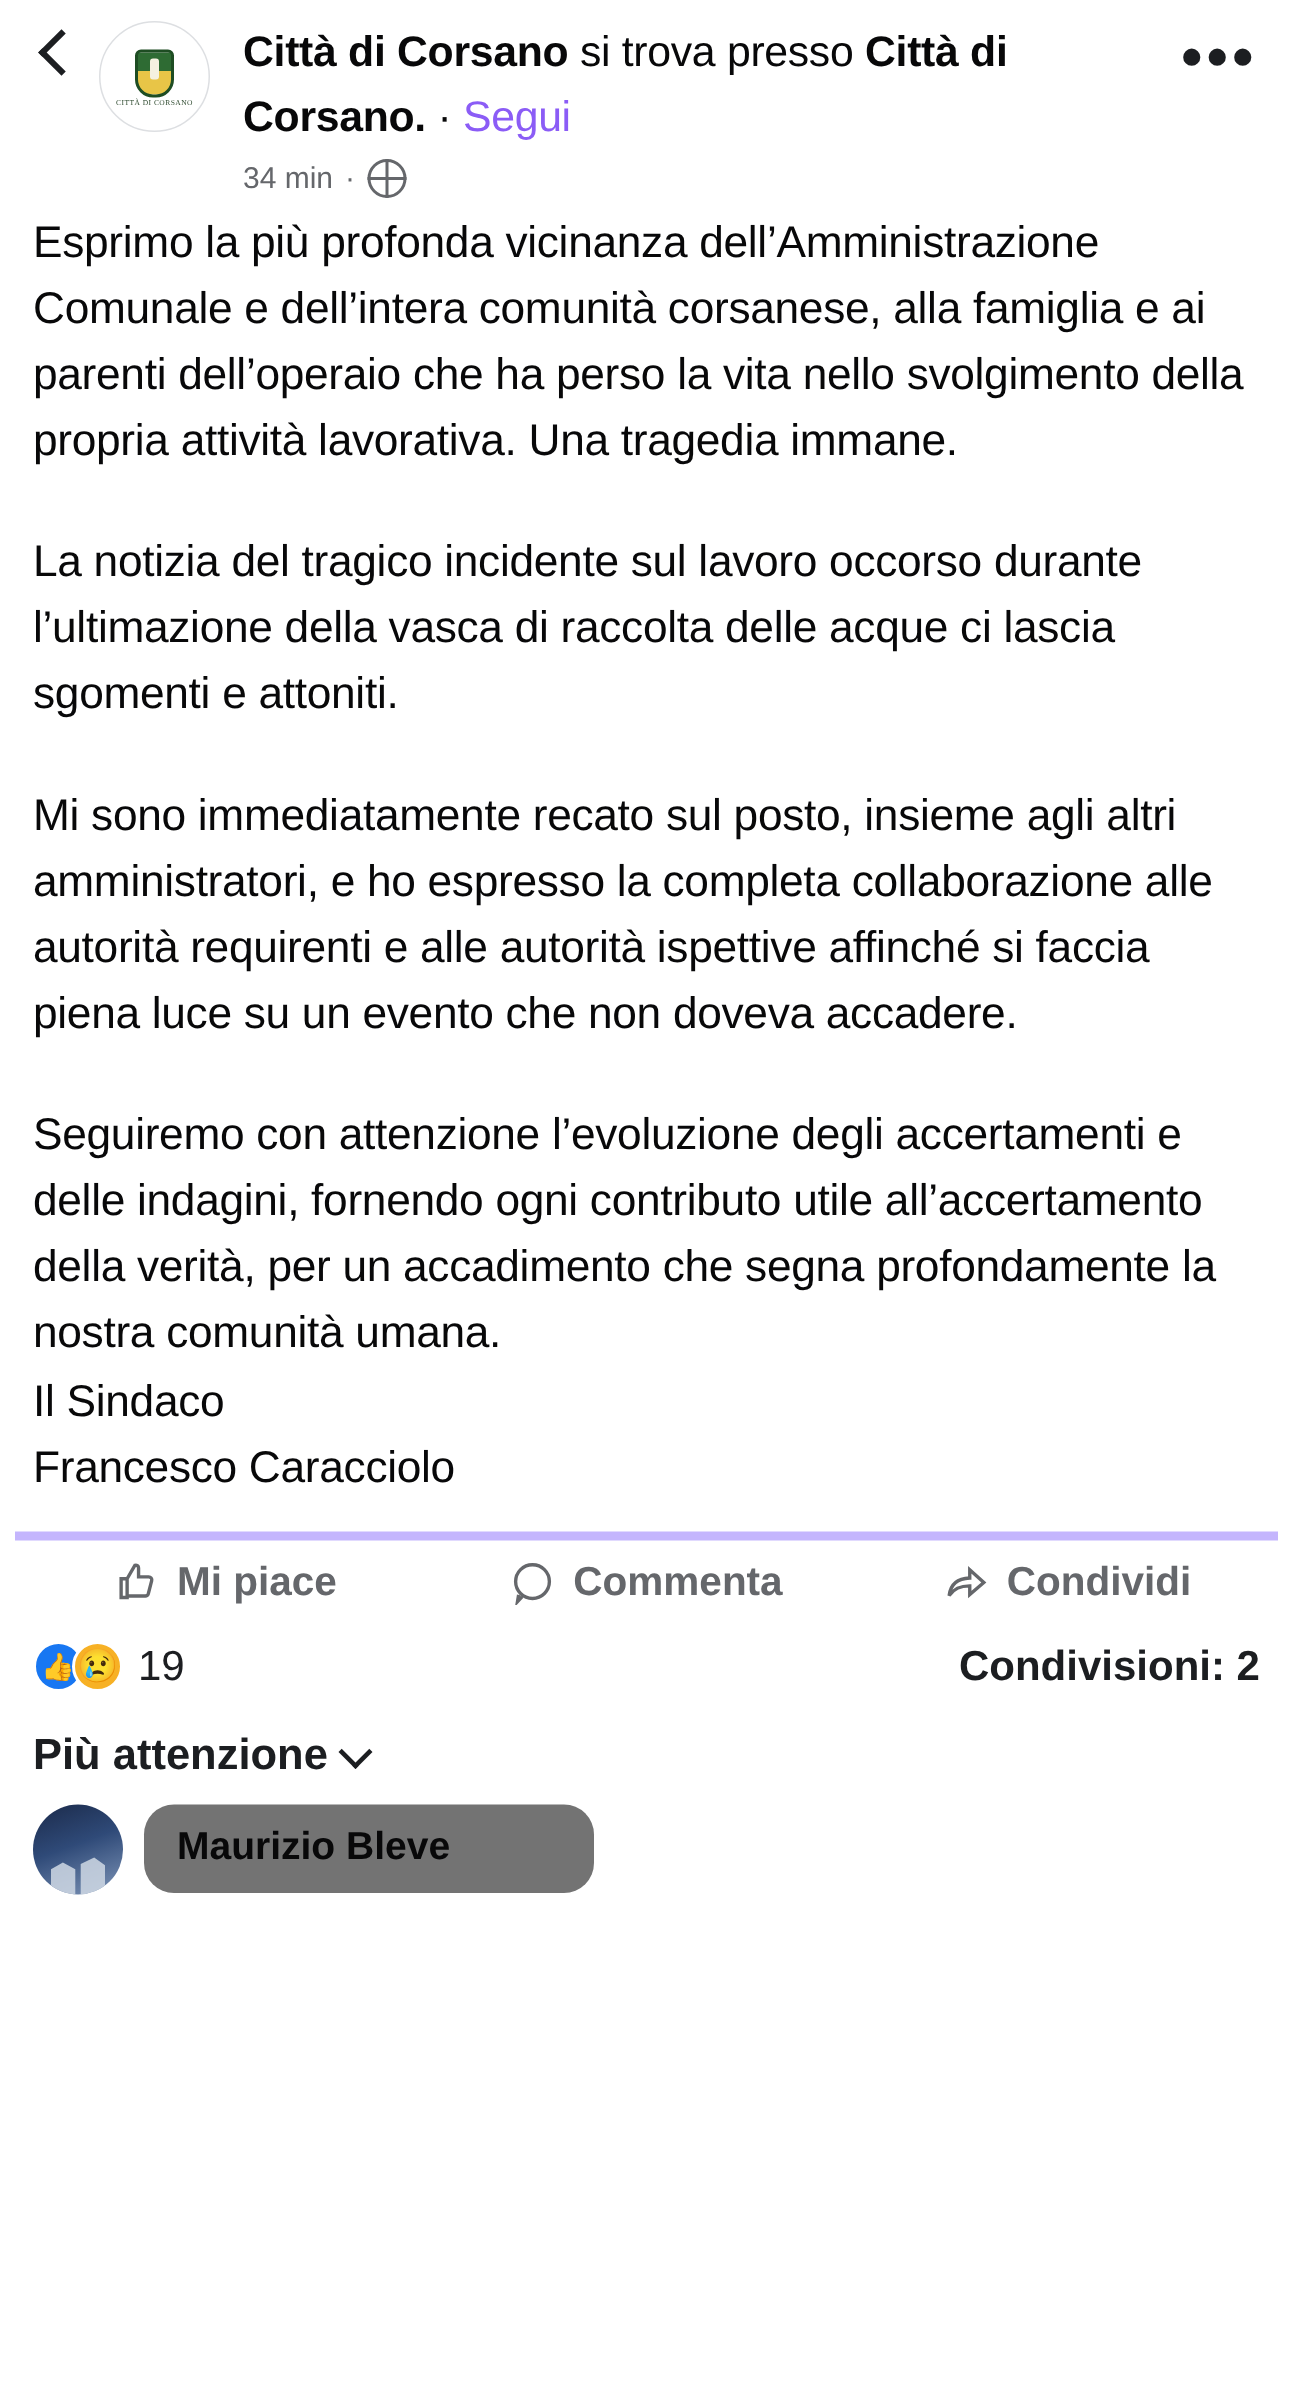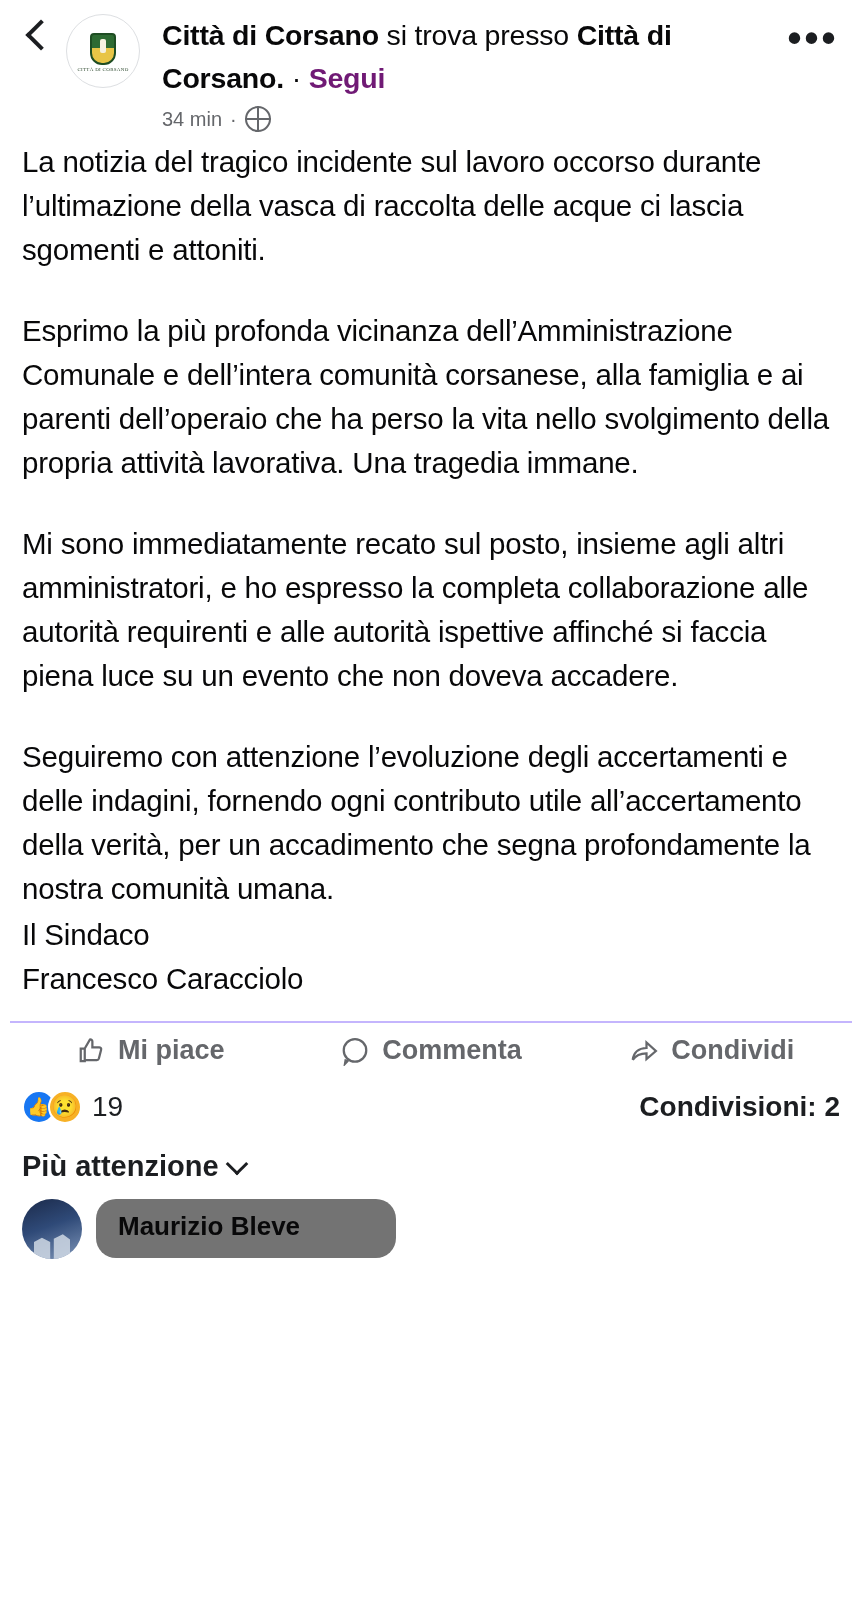--- a/index.html
+++ b/index.html
@@ -97,22 +97,22 @@
   .title-line {
     font-size: 28.5px;
     line-height: 43px;
     color: #080809;
     letter-spacing: -0.2px;
   }
   .title-line .page-name {
     font-weight: bold;
   }
   .follow-link {
-    color: #701a75;
-    font-weight: bold;
+    color: #8b5cf6;
+    font-weight: normal;
     cursor: pointer;
   }
   .meta-line {
     display: flex;
     align-items: center;
     gap: 8px;
     margin-top: 6px;
     color: #65676b;
     font-size: 20px;
   }
@@ -178,21 +178,21 @@
   .signature div {
     line-height: 44px;
   }
 
   
   .actions {
     display: flex;
     align-items: flex-end;
     margin: 20px 10px 0 10px;
     padding: 12px 0 10px 0;
-    border-top: 2px solid #c4b5fd;
+    border-top: 6px solid #c4b5fd;
   }
   .action {
     flex: 1 1 33.333%;
     display: flex;
     align-items: center;
     justify-content: center;
     gap: 12px;
     color: #65676b;
     font-size: 27px;
     font-weight: bold;
@@ -334,22 +334,22 @@
       <span class="globe-icon"></span>
     </div>
   </div>
 
   <div class="more-btn">
     <span>•••</span>
   </div>
 </div>
 
 <div class="post-body">
+  <p>Esprimo la più profonda vicinanza dell’Amministrazione Comunale e dell’intera comunità corsanese, alla famiglia e ai parenti dell’operaio che ha perso la vita nello svolgimento della propria attività lavorativa. Una tragedia immane.</p>
   <p>La notizia del tragico incidente sul lavoro occorso durante l’ultimazione della vasca di raccolta delle acque ci lascia sgomenti e attoniti.</p>
-  <p>Esprimo la più profonda vicinanza dell’Amministrazione Comunale e dell’intera comunità corsanese, alla famiglia e ai parenti dell’operaio che ha perso la vita nello svolgimento della propria attività lavorativa. Una tragedia immane.</p>
   <p>Mi sono immediatamente recato sul posto, insieme agli altri amministratori, e ho espresso la completa collaborazione alle autorità requirenti e alle autorità ispettive affinché si faccia piena luce su un evento che non doveva accadere.</p>
   <p class="tight">Seguiremo con attenzione l’evoluzione degli accertamenti e delle indagini, fornendo ogni contributo utile all’accertamento della verità, per un accadimento che segna profondamente la nostra comunità umana.</p>
   <div class="signature">
     <div>Il Sindaco</div>
     <div>Francesco Caracciolo</div>
   </div>
 </div>
 
 <div class="actions">
 

